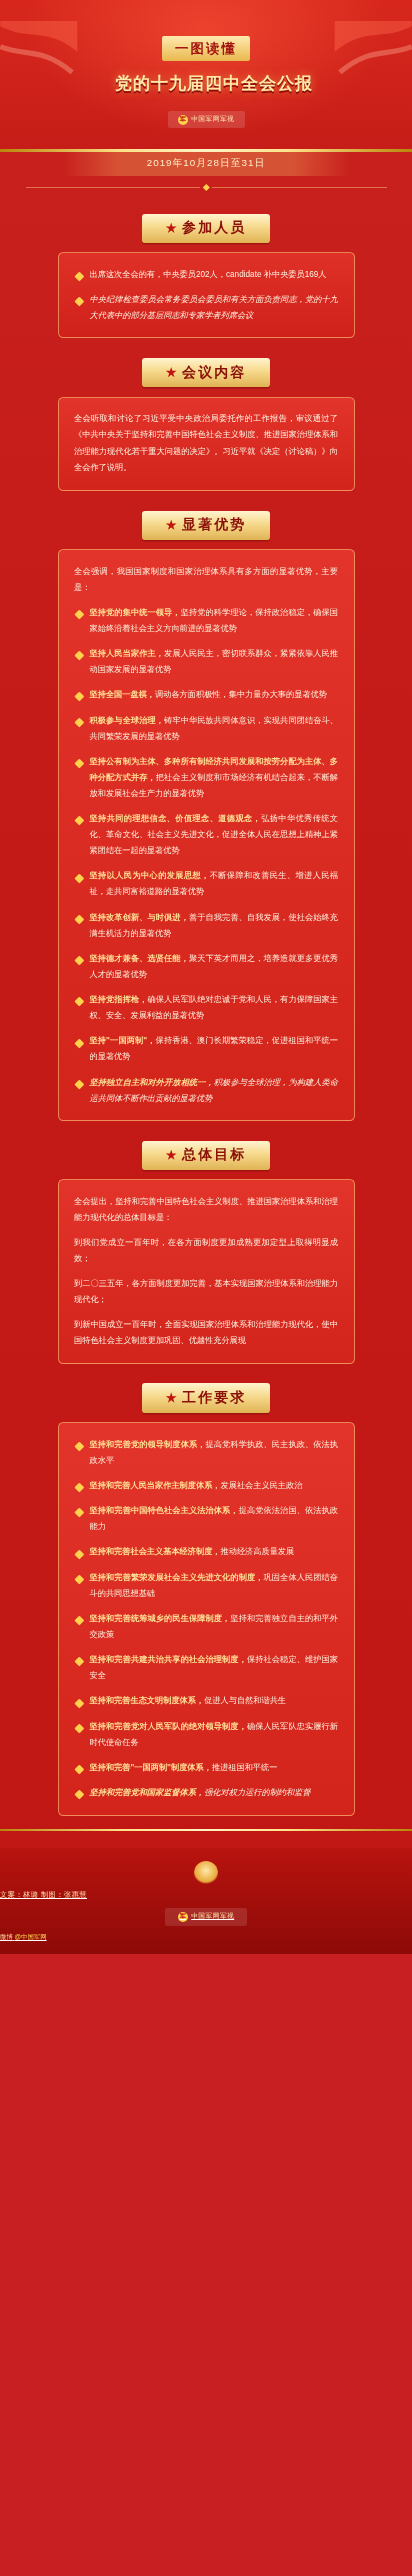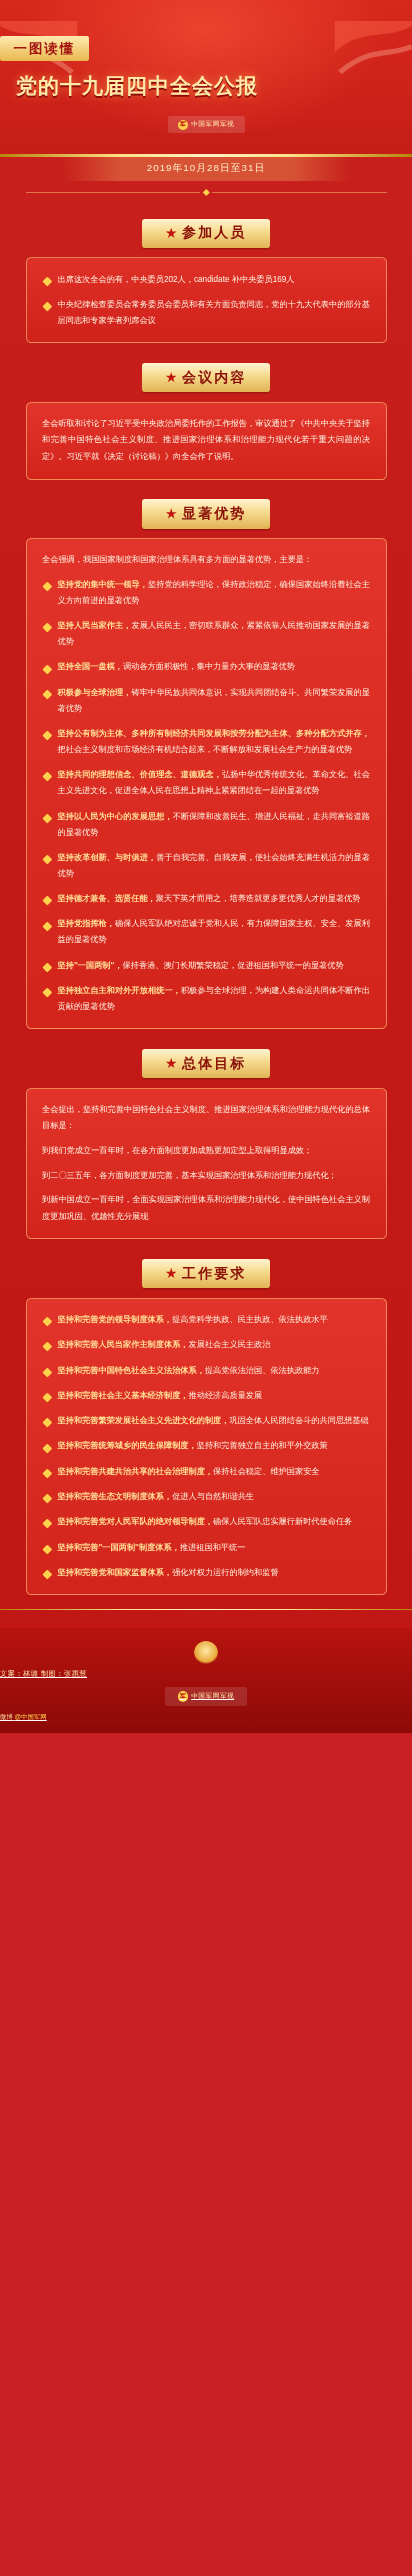--- a/index.html
+++ b/index.html
@@ -13,21 +13,21 @@
     width: 412px;
     background: linear-gradient(180deg, #d42a20 0%, #c8201c 6%, #c41b18 40%, #c01714 100%);
     position: relative;
     overflow: hidden;
     padding-bottom: 0;
   }
   
   .header {
     position: relative;
     padding: 36px 0 20.6px;
-    text-align: left;
+    text-align: center;
     background:
       radial-gradient(ellipse at 50% 20%, rgba(255,90,60,0.55) 0%, rgba(200,30,25,0) 62%),
       linear-gradient(180deg,#d8281d 0%, #c61d18 100%);
   }
   .ribbon-left, .ribbon-right {
     position: absolute; top: 20.6px; width: 93px; height: 77px; opacity: .85;
   }
   .ribbon-left { left: 0; }
   .ribbon-right { right: 0; }
   .header .eyebrow {
@@ -38,21 +38,21 @@
     font-size: 13.4px;
     font-weight: bold;
     letter-spacing: 2.1px;
     padding: 3.6px 13.4px;
     border-radius: 2.1px;
     position: relative;
     z-index: 3;
   }
   .header .main-title {
     margin-top: 11.3px;
-    font-size: 21px;
+    font-size: 17px;
     font-weight: bold;
     letter-spacing: 1px;
     color: #ffe9a8;
     text-shadow: 0 1.5px 0 #8d0c09, 0 0 9.3px rgba(255,190,80,.6);
     position: relative; z-index: 3; padding-left: 16px;
   }
   .header .brandbar {
     margin: 15.5px auto 0;
     width: 77px; height: 17.5px;
     background: rgba(255,255,255,0.14);
@@ -92,40 +92,40 @@
   .sec-head .pill.with-icon::before {
     content: "";
     display: inline-block; width: 11.3px; height: 11.3px; margin-right: 5.2px;
     vertical-align: -1.5px;
     background: #c0150f;
     clip-path: polygon(50% 0%, 61% 35%, 98% 35%, 68% 57%, 79% 91%, 50% 70%, 21% 91%, 32% 57%, 2% 35%, 39% 35%);
   }
 
   
   .card {
-    width: 361px;
+    width: 297px;
     margin: 0 auto 13.4px;
     background: linear-gradient(180deg,#e2342a 0%, #d3241c 100%);
     border: 1px solid rgba(255,214,130,.55);
     border-radius: 5.2px;
     padding: 13.4px 15.5px;
   }
   .card.plain { background: linear-gradient(180deg,#e03128 0%,#cf201a 100%); }
 
   ul.bullets { list-style: none; }
   ul.bullets li {
     position: relative;
     padding-left: 15.5px;
     margin-bottom: 9.3px;
     font-size: 8.2px;
     line-height: 1.95;
     color: #fff3df;
     text-align: justify;
   }
-  ul.bullets li:last-child { margin-bottom: 0; }
+  ul.bullets li:last-child { margin-bottom: 0; font-style: italic; }
   ul.bullets li::before {
     content: "";
     position: absolute; left: 2.1px; top: 6.2px;
     width: 6.7px; height: 6.7px;
     background: #ffd24d;
     border-radius: 1px;
     transform: rotate(45deg);
   }
   ul.bullets li .lead { color: #ffdf95; font-weight: bold; }
 

